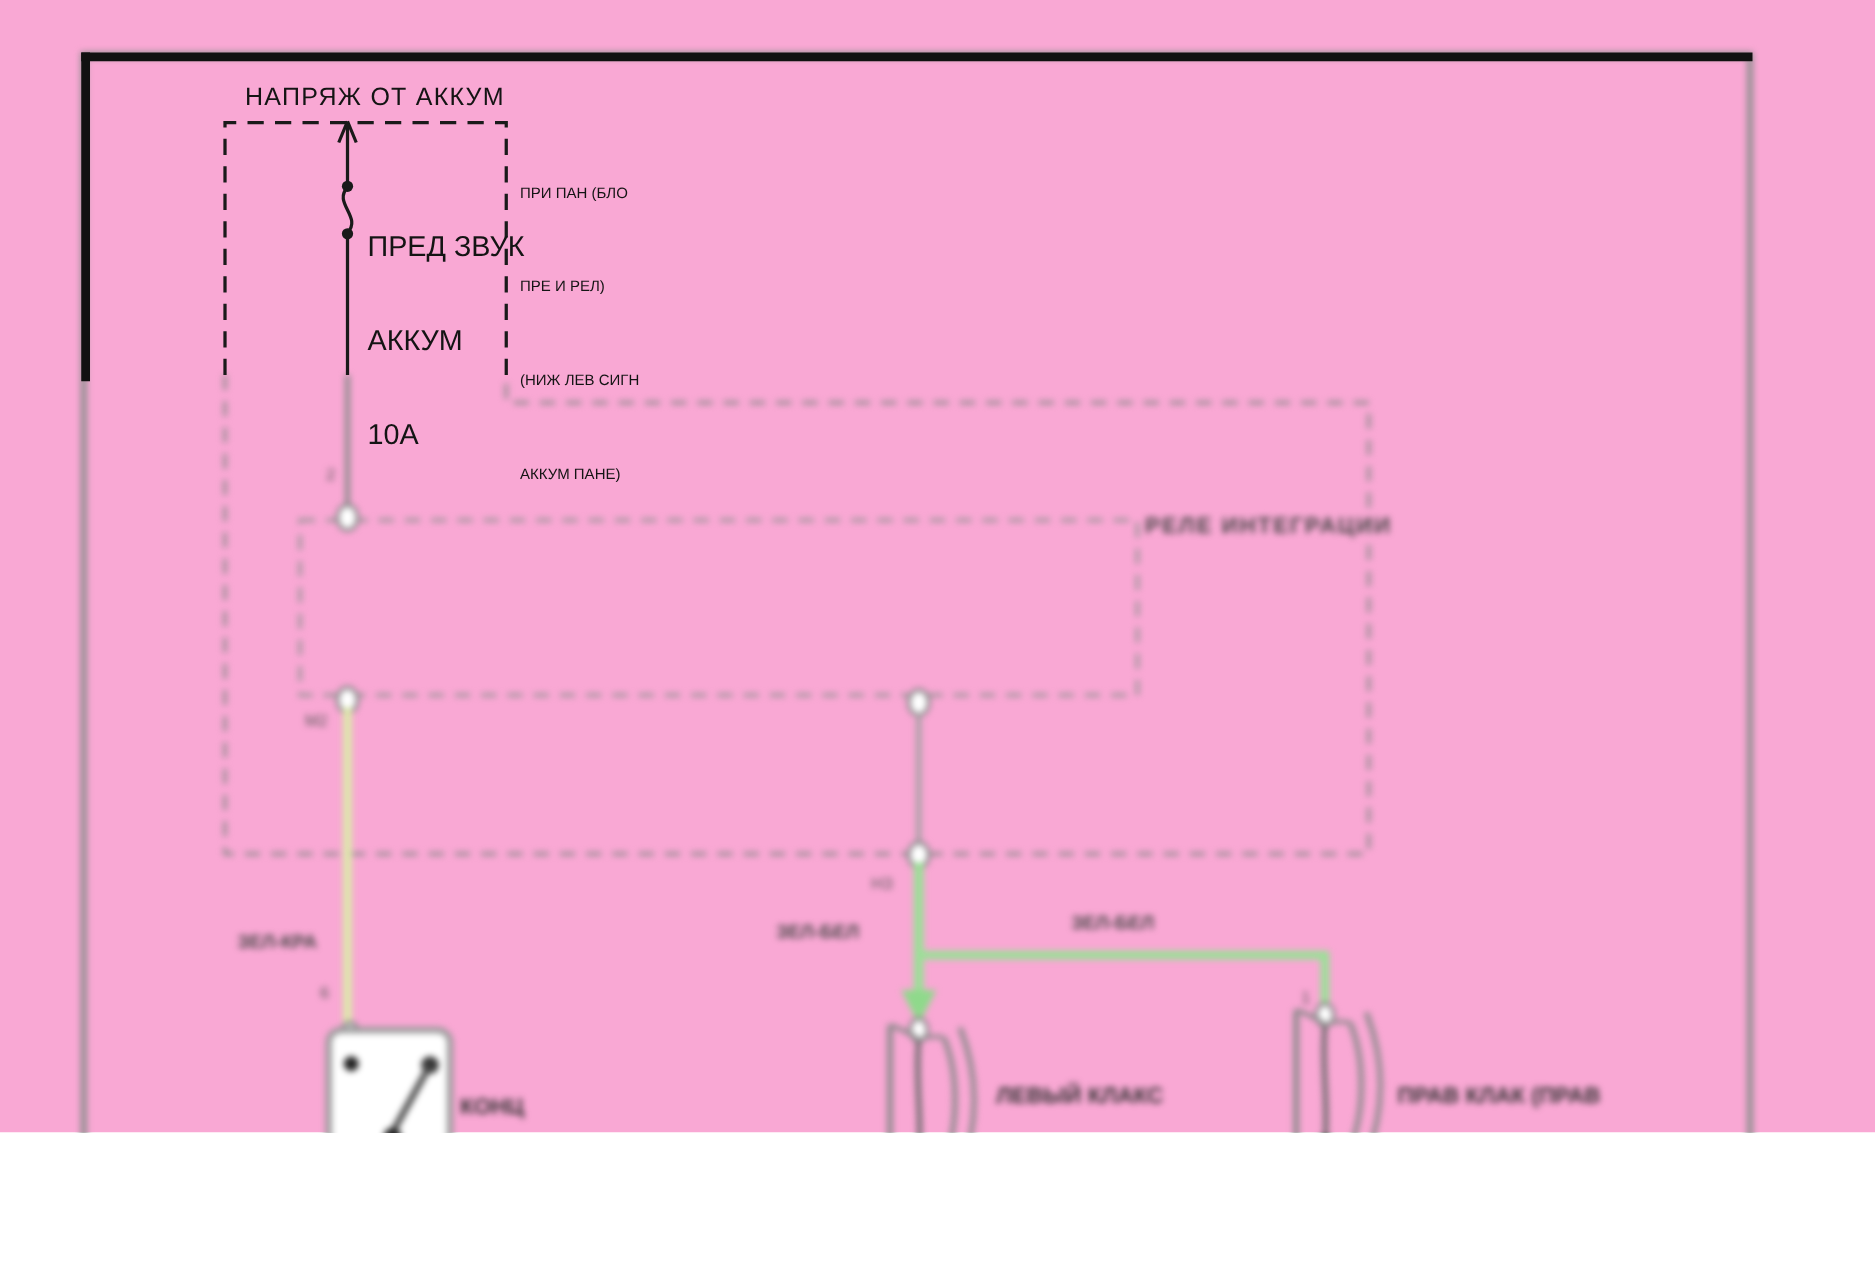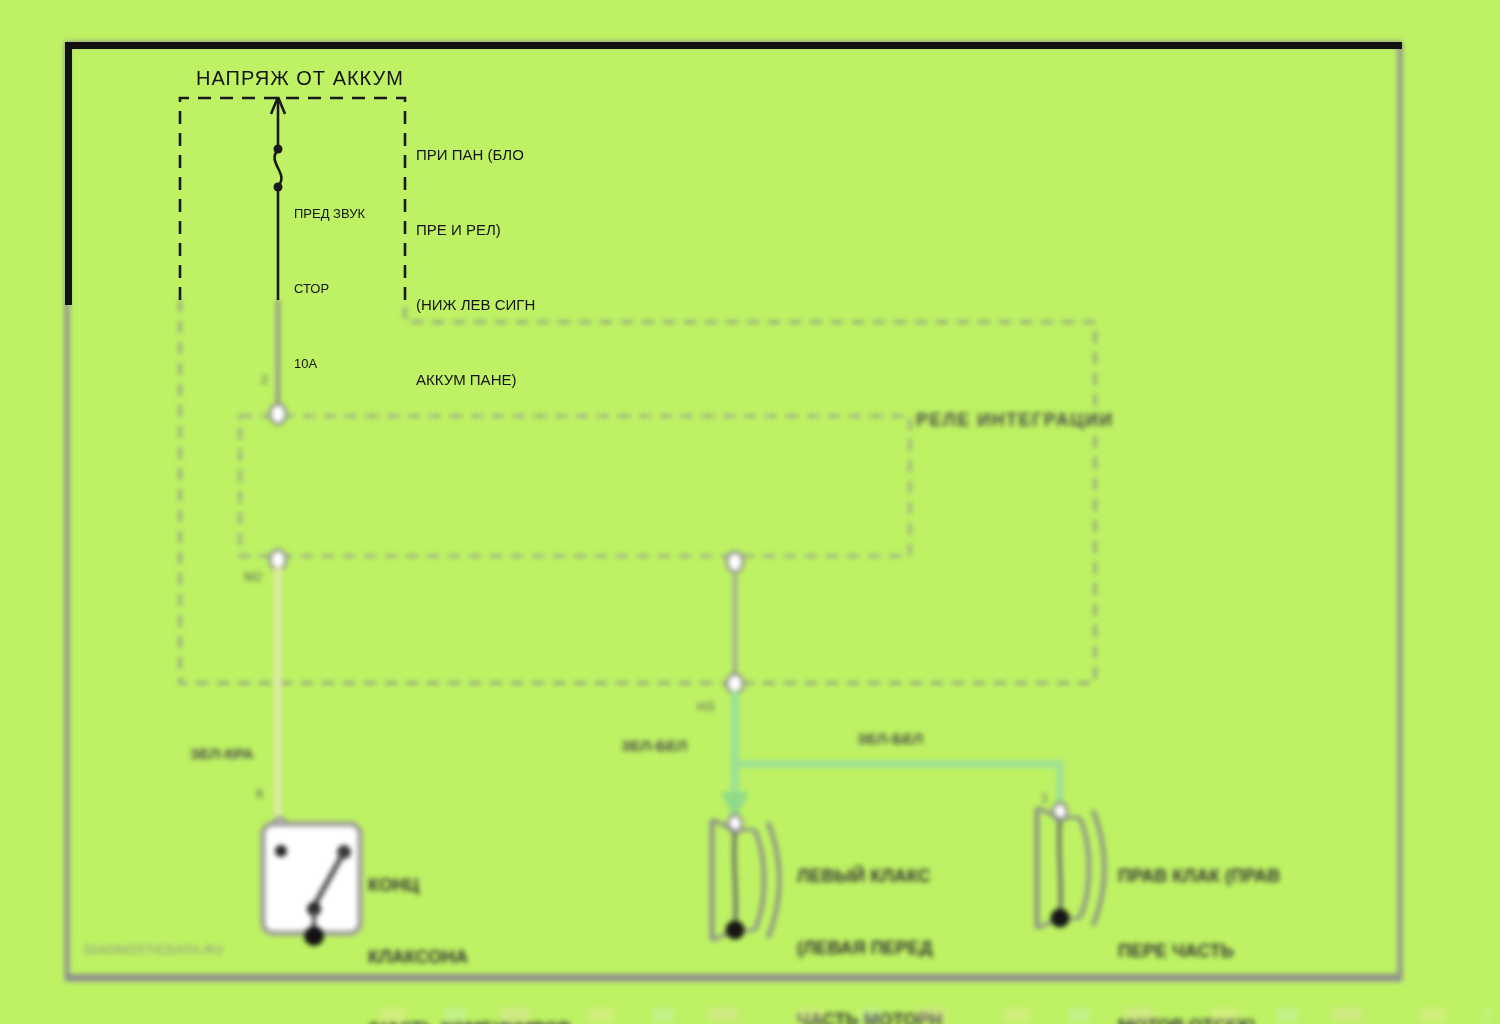--- a/index.html
+++ b/index.html
@@ -1,16 +1,16 @@
 <!DOCTYPE html>
 <html><head>
 <meta charset="utf-8">
 <style>
   html,body{margin:0;padding:0;background:#ffffff;}
-  .canvas{position:relative;width:1500px;height:1024px;background:#bef264;overflow:hidden;
+  .canvas{position:relative;width:1500px;height:906px;background:#f9a8d4;overflow:hidden;
           font-family:"Liberation Sans",sans-serif;}
   .layer{position:absolute;left:0;top:0;width:1500px;height:1024px;}
   .blurwrap{filter:blur(2.4px);}
   .txt{position:absolute;white-space:pre;color:#141414;}
   .txt .ln{white-space:pre;}
   .bold{font-weight:bold;}
   .pin{position:absolute;font-size:13px;color:#5a5a5a;white-space:pre;}
   svg{position:absolute;left:0;top:0;}
   .smudge{position:absolute;left:380px;top:1008px;width:1110px;height:14px;filter:blur(3px);opacity:.55;
     background:repeating-linear-gradient(90deg,
@@ -131,27 +131,27 @@
         <circle cx="278" cy="149" r="4.5" fill="#1a1a1a"></circle>
         <path d="M278,150 C266,162 290,174 278,186" stroke="#1a1a1a" stroke-width="2.6" fill="none"></path>
         <circle cx="278" cy="187" r="4.5" fill="#1a1a1a"></circle>
       </g>
 
       <path d="M278,190 V300" stroke="#1a1a1a" stroke-width="2.6" fill="none"></path>
     </svg>
 
     <div class="txt" style="left:196px;top:67px;font-size:20px;letter-spacing:1px">НАПРЯЖ ОТ АККУМ</div>
 
-    <div class="txt" style="left:294px;top:151px;font-size:13px;line-height:25px">
+    <div class="txt" style="left:294px;top:135px;font-size:23px;line-height:25px">
       <div class="ln">ПРЕД ЗВУК</div>
-      <div class="ln">СТОР</div>
+      <div class="ln">АККУМ</div>
       <div class="ln">10А</div>
     </div>
 
-    <div class="txt" style="left:416px;top:92px;font-size:15px;line-height:25px">
+    <div class="txt" style="left:416px;top:92px;font-size:12px;line-height:25px">
       <div class="ln">ПРИ ПАН (БЛО</div>
       <div class="ln">ПРЕ И РЕЛ)</div>
       <div class="ln">(НИЖ ЛЕВ СИГН</div>
       <div class="ln">АККУМ ПАНЕ)</div>
     </div>
   </div>
 
   <div class="smudge"></div>
 </div>
 

